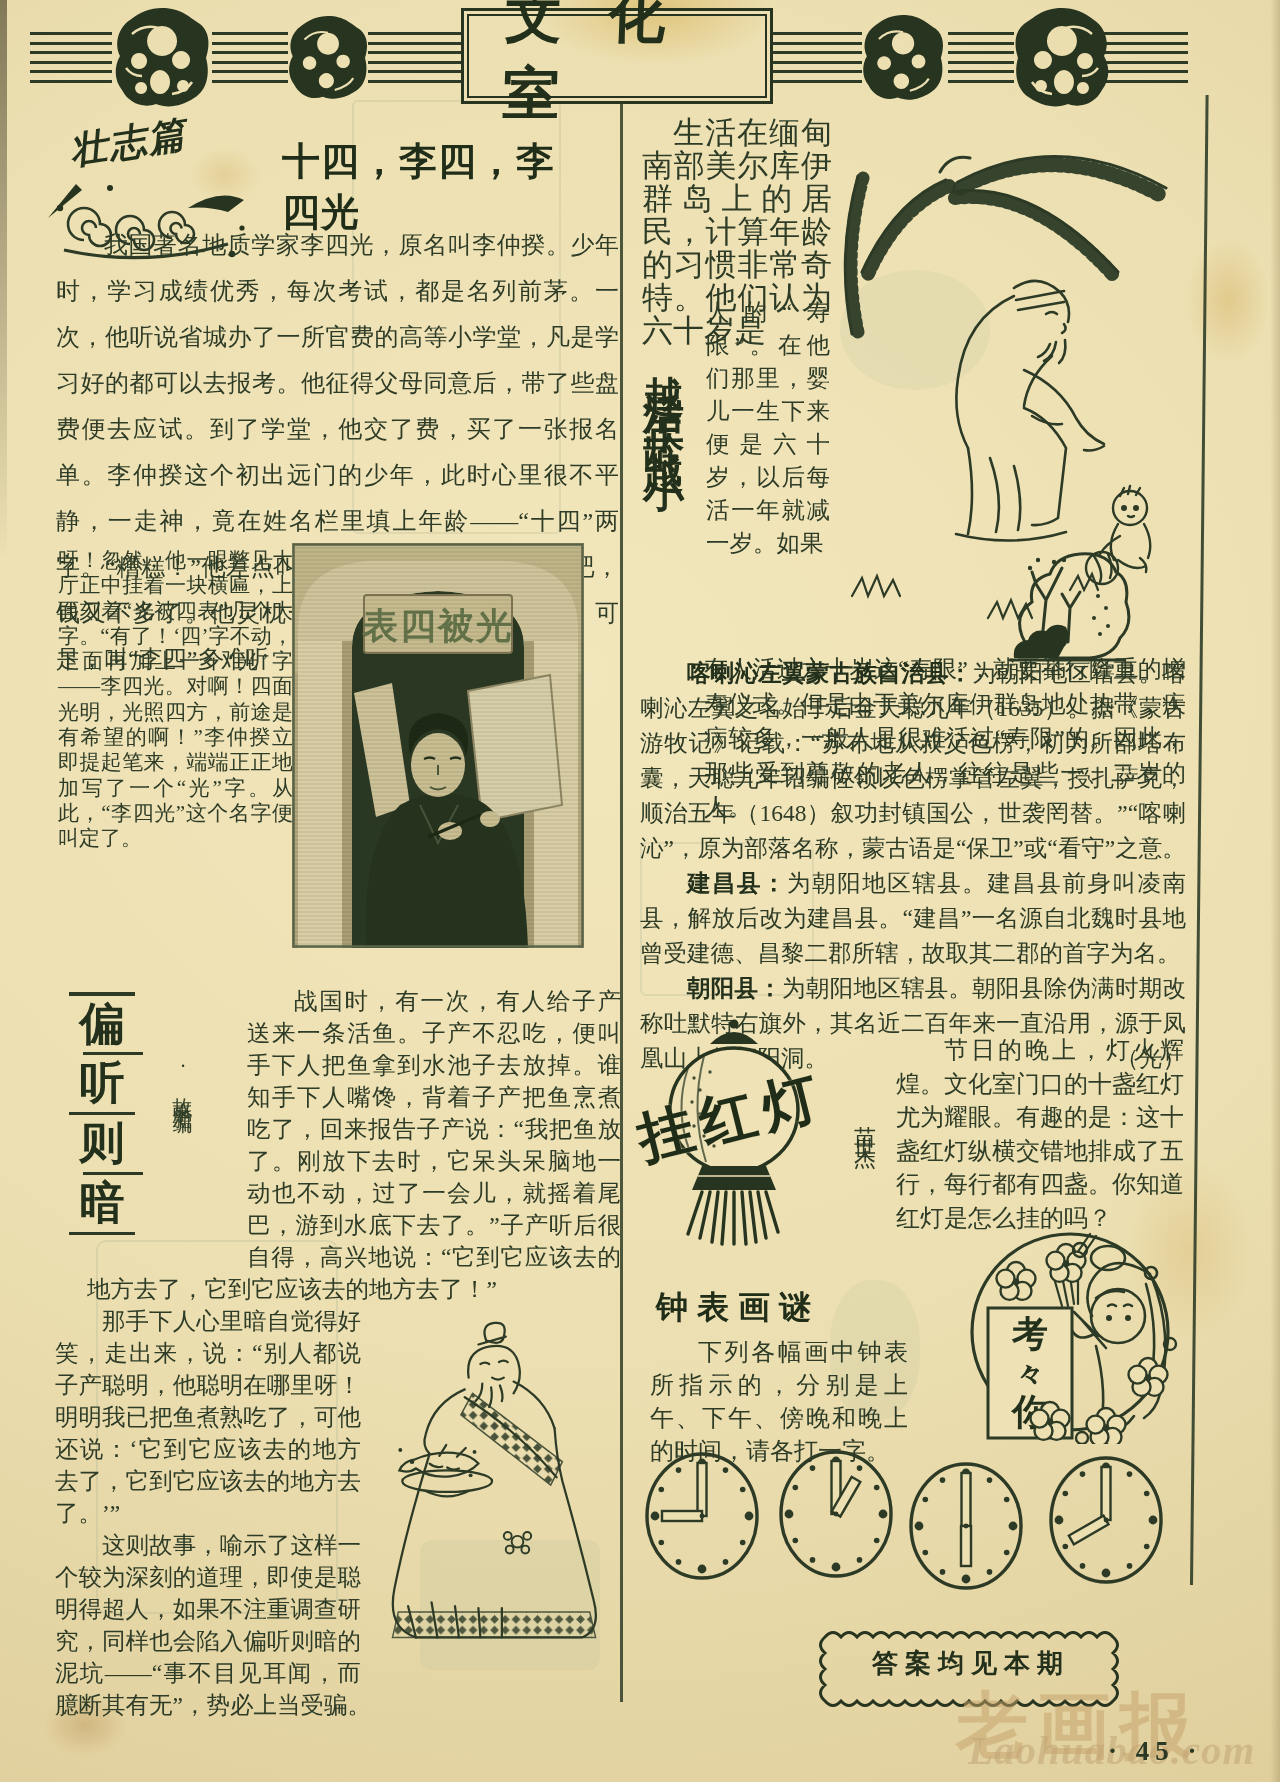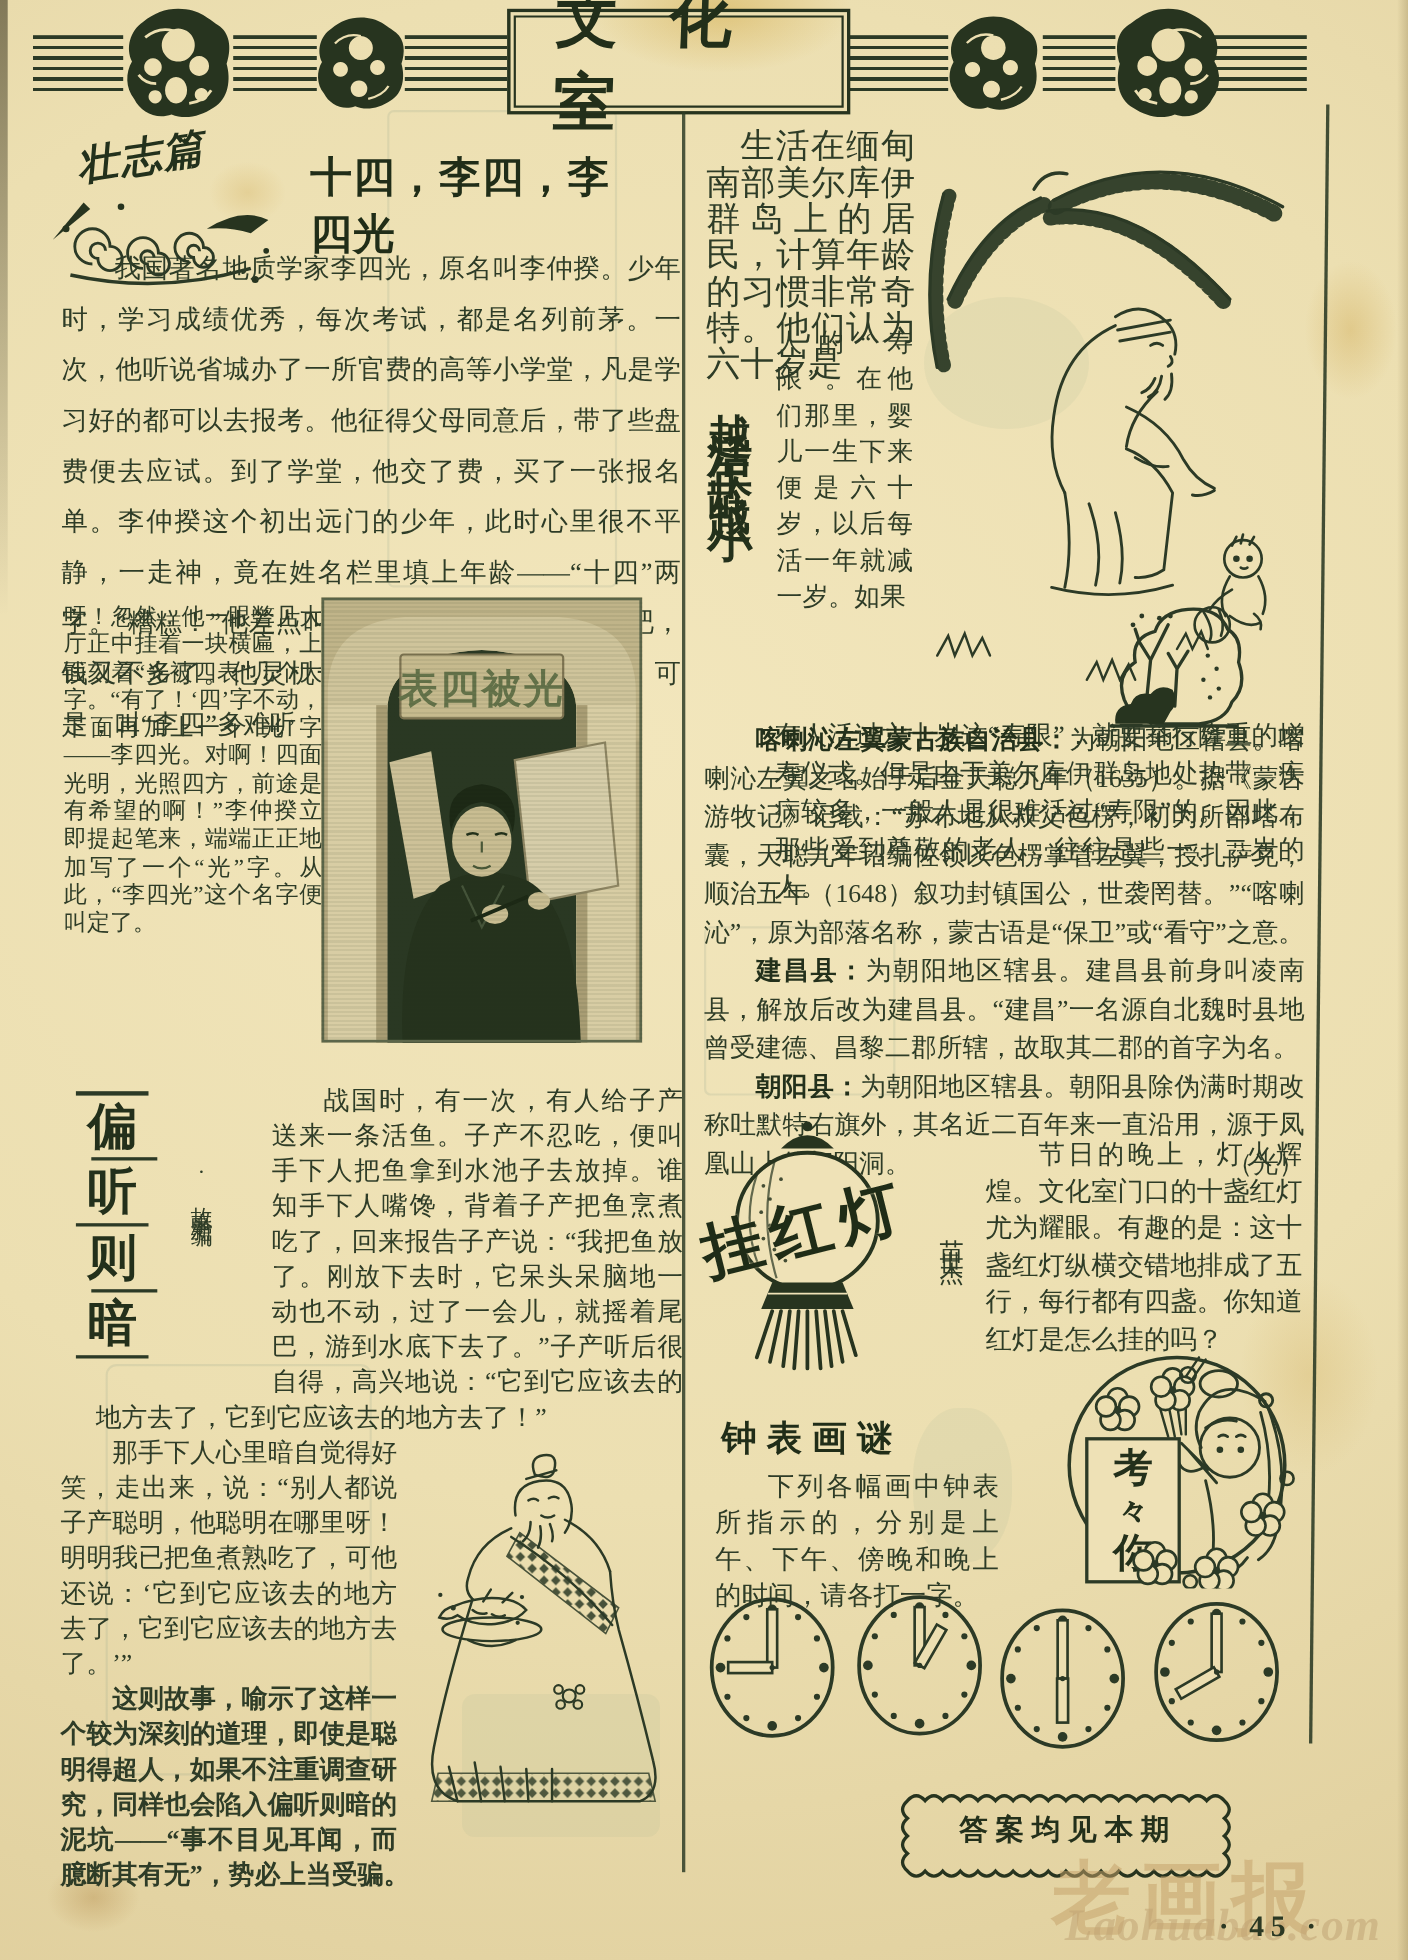--- a/index.html
+++ b/index.html
@@ -217,21 +217,21 @@
           <circle cx="160" cy="228" r="4"></circle>
           <circle cx="142" cy="242" r="4"></circle>
           <circle cx="158" cy="242" r="4"></circle>
       </g>
       <circle cx="42" cy="152" r="2.4" fill="#2c3a26"></circle>
       <circle cx="30" cy="140" r="2" fill="#2c3a26"></circle>
         <circle cx="106" cy="142" r="2" fill="#2c3a26"></circle>
         <circle cx="102" cy="166" r="2" fill="#2c3a26"></circle>
     </svg>
     <div class="jtxt" style="text-indent:2em;">那手下人心里暗自觉得好笑，走出来，说：“别人都说子产聪明，他聪明在哪里呀！明明我已把鱼煮熟吃了，可他还说：‘它到它应该去的地方去了，它到它应该去的地方去了。’”</div>
-    <div class="jtxt" style="text-indent:2em;font-weight:bold;">这则故事，喻示了这样一个较为深刻的道理，即使是聪明得超人，如果不注重调查研究，同样也会陷入偏听则暗的泥坑——“事不目见耳闻，而臆断其有无”，势必上当受骗。</div>
+    <div class="jtxt" style="text-indent:2em;">这则故事，喻示了这样一个较为深刻的道理，即使是聪明得超人，如果不注重调查研究，同样也会陷入偏听则暗的泥坑——“事不目见耳闻，而臆断其有无”，势必上当受骗。</div>
   </div>
 
   <div class="abs divider"></div>
   <div class="abs r-border"></div>
 
   <svg class="abs age-illu" viewBox="0 0 374 530">
     <g stroke="#2c3a26" fill="none" stroke-linecap="round">
       <path d="M140,66 Q240,12 348,72" stroke-width="3"></path>
       <path d="M142,72 Q238,22 344,80" stroke-width="15" stroke-dasharray="3 5.5" opacity="0.95"></path>
       <path d="M134,76 Q216,64 300,156" stroke-width="3"></path>

